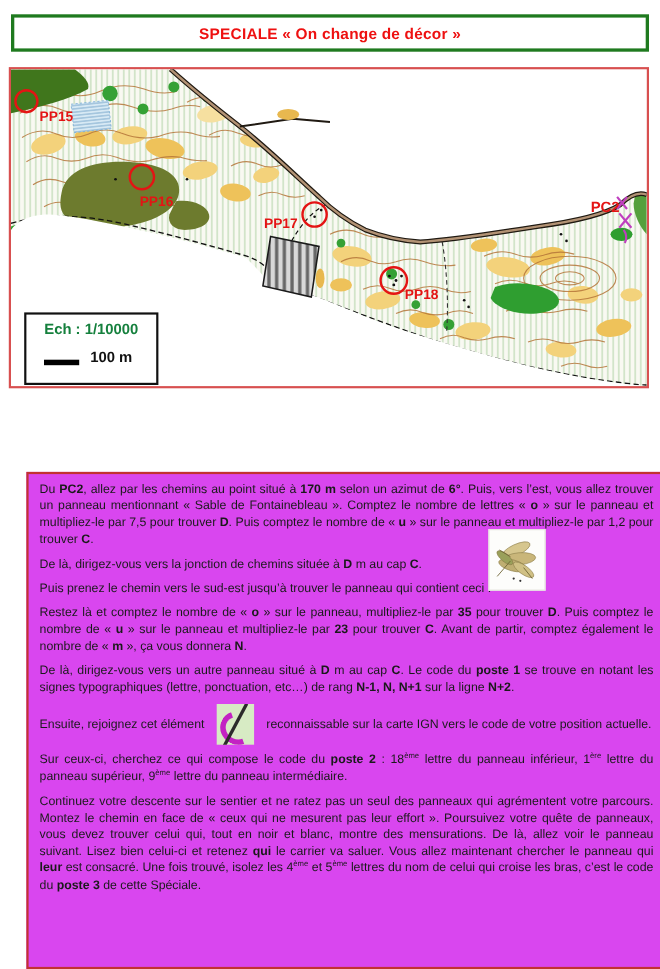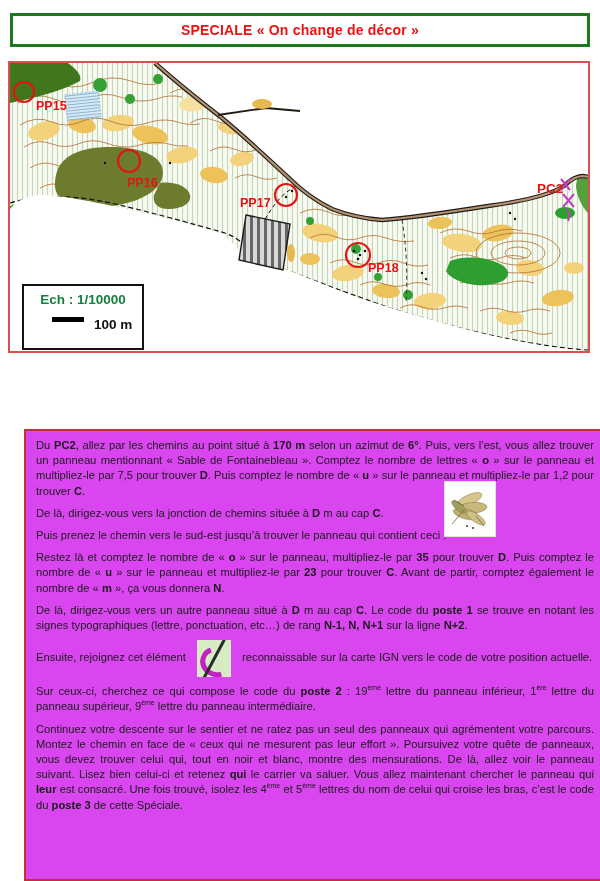--- a/index.html
+++ b/index.html
@@ -8,21 +8,21 @@
   .title-box{position:absolute;left:10px;width:574px;height:28px;border:3px solid #1f7a1f;
              background:#fff;display:flex;align-items:center;justify-content:center;}
   .title-box span{color:#ee1111;font-weight:bold;font-size:14px;letter-spacing:.2px;}
   .t1{top:13px;}
   .t2{top:389px;}
   .map-box{position:absolute;left:8px;top:61px;width:578px;height:288px;border:2px solid #d85050;background:#fff;}
   .map-box svg{display:block;}
   .scale-box{position:absolute;left:12px;top:221px;width:118px;height:56px;border:2px solid #111;
              background:#fff;padding-top:6px;box-sizing:content-box;}
   .scale-line1{text-align:center;font-size:13.5px;font-weight:600;color:#15803d;}
-  .scale-line2{display:flex;align-items:flex-start;margin-top:10px;padding-left:16px;font-size:13.5px;font-weight:600;color:#111;margin-left:12px;}
+  .scale-line2{display:flex;align-items:flex-end;margin-top:10px;padding-left:16px;font-size:13.5px;font-weight:600;color:#111;}
   .scale-bar{display:inline-block;width:32px;height:5px;background:#000;margin-right:10px;}
   .text-box{position:relative;position:absolute;left:24px;top:429px;width:558px;height:434px;
             border:2px solid #c23232;background:#d946ef;padding:7px 10px;overflow:hidden;}
   .para{font-size:11.2px;line-height:15.2px;text-align:justify;margin-bottom:7px;}
   .para.center{text-align:center;margin-top:3px;}
   .para .b{font-weight:bold;}
   .para sup{font-size:7px;line-height:0;}
   .inline-img{display:inline-block;vertical-align:middle;margin:0 8px;position:relative;overflow:hidden;}
   .ign-symbol-image{width:34px;height:37px;background:#d7ebc4;}
   .ign-symbol-image::before{content:"";position:absolute;left:3px;top:7px;width:22px;height:20px;
@@ -228,19 +228,19 @@
           <circle cx="28" cy="46" r="1" fill="#333"></circle>
       </svg>
     </div>
     <div>
         <div class="para"><span>Du </span><span class="b">PC2</span><span>, allez par les chemins au point situé à </span><span class="b">170 m</span><span> selon un azimut de </span><span class="b">6°</span><span>. Puis, vers l’est, vous allez trouver un panneau mentionnant  « Sable de Fontainebleau ». Comptez le nombre de lettres « </span><span class="b">o</span><span> » sur le panneau et multipliez-le par 7,5 pour trouver </span><span class="b">D</span><span>. Puis comptez le nombre de « </span><span class="b">u</span><span> » sur le panneau et multipliez-le par 1,2 pour trouver </span><span class="b">C</span><span>.</span></div>
         <div class="para"><span>De là, dirigez-vous vers la jonction de chemins située à </span><span class="b">D</span><span> m au cap </span><span class="b">C</span><span>.</span></div>
         <div class="para"><span>Puis prenez le chemin vers le sud-est jusqu’à trouver le panneau qui contient ceci :</span></div>
         <div class="para"><span>Restez là et comptez le nombre de « </span><span class="b">o</span><span> » sur le panneau, multipliez-le par </span><span class="b">35</span><span> pour trouver </span><span class="b">D</span><span>. Puis comptez le nombre de « </span><span class="b">u</span><span> » sur le panneau et multipliez-le par </span><span class="b">23</span><span> pour trouver </span><span class="b">C</span><span>. Avant de partir, comptez également le nombre de « </span><span class="b">m</span><span> », ça vous donnera </span><span class="b">N</span><span>.</span></div>
         <div class="para"><span>De là, dirigez-vous vers un autre panneau situé à </span><span class="b">D</span><span> m au cap </span><span class="b">C</span><span>. Le code du </span><span class="b">poste 1</span><span> se trouve en notant les signes typographiques (lettre, ponctuation, etc…) de rang </span><span class="b">N-1, N, N+1</span><span> sur la ligne </span><span class="b">N+2</span><span>.</span></div>
         <div class="para"><span>Ensuite, rejoignez cet élément </span><span class="inline-img ign-symbol-image"></span><span> reconnaissable sur la carte IGN vers le code de votre position actuelle.</span></div>
-        <div class="para"><span>Sur ceux-ci, cherchez ce qui compose le code du </span><span class="b">poste 2</span><span> : 19</span><sup>ème</sup><span> lettre du panneau inférieur, 1</span><sup>ère</sup><span> lettre du panneau supérieur, 9</span><sup>ème</sup><span> lettre du panneau intermédiaire.</span></div>
+        <div class="para"><span>Sur ceux-ci, cherchez ce qui compose le code du </span><span class="b">poste 2</span><span> : 18</span><sup>ème</sup><span> lettre du panneau inférieur, 1</span><sup>ère</sup><span> lettre du panneau supérieur, 9</span><sup>ème</sup><span> lettre du panneau intermédiaire.</span></div>
         <div class="para"><span>Continuez votre descente sur le sentier et ne ratez pas un seul des panneaux qui agrémentent votre parcours. Montez le chemin en face de « ceux qui ne mesurent pas leur effort ». Poursuivez votre quête de panneaux, vous devez trouver celui qui, tout en noir et blanc, montre des mensurations. De là, allez voir le panneau suivant. Lisez bien celui-ci et retenez </span><span class="b">qui</span><span> le carrier va saluer. Vous allez maintenant chercher le panneau qui </span><span class="b">leur</span><span> est consacré. Une fois trouvé, isolez les 4</span><sup>ème</sup><span> et 5</span><sup>ème</sup><span> lettres du nom de celui qui croise les bras, c’est le code du </span><span class="b">poste 3</span><span> de cette Spéciale.</span></div>
         <div class="para center"></div>
       </div>
   </div>
 
 </div>
 
 </body></html>

